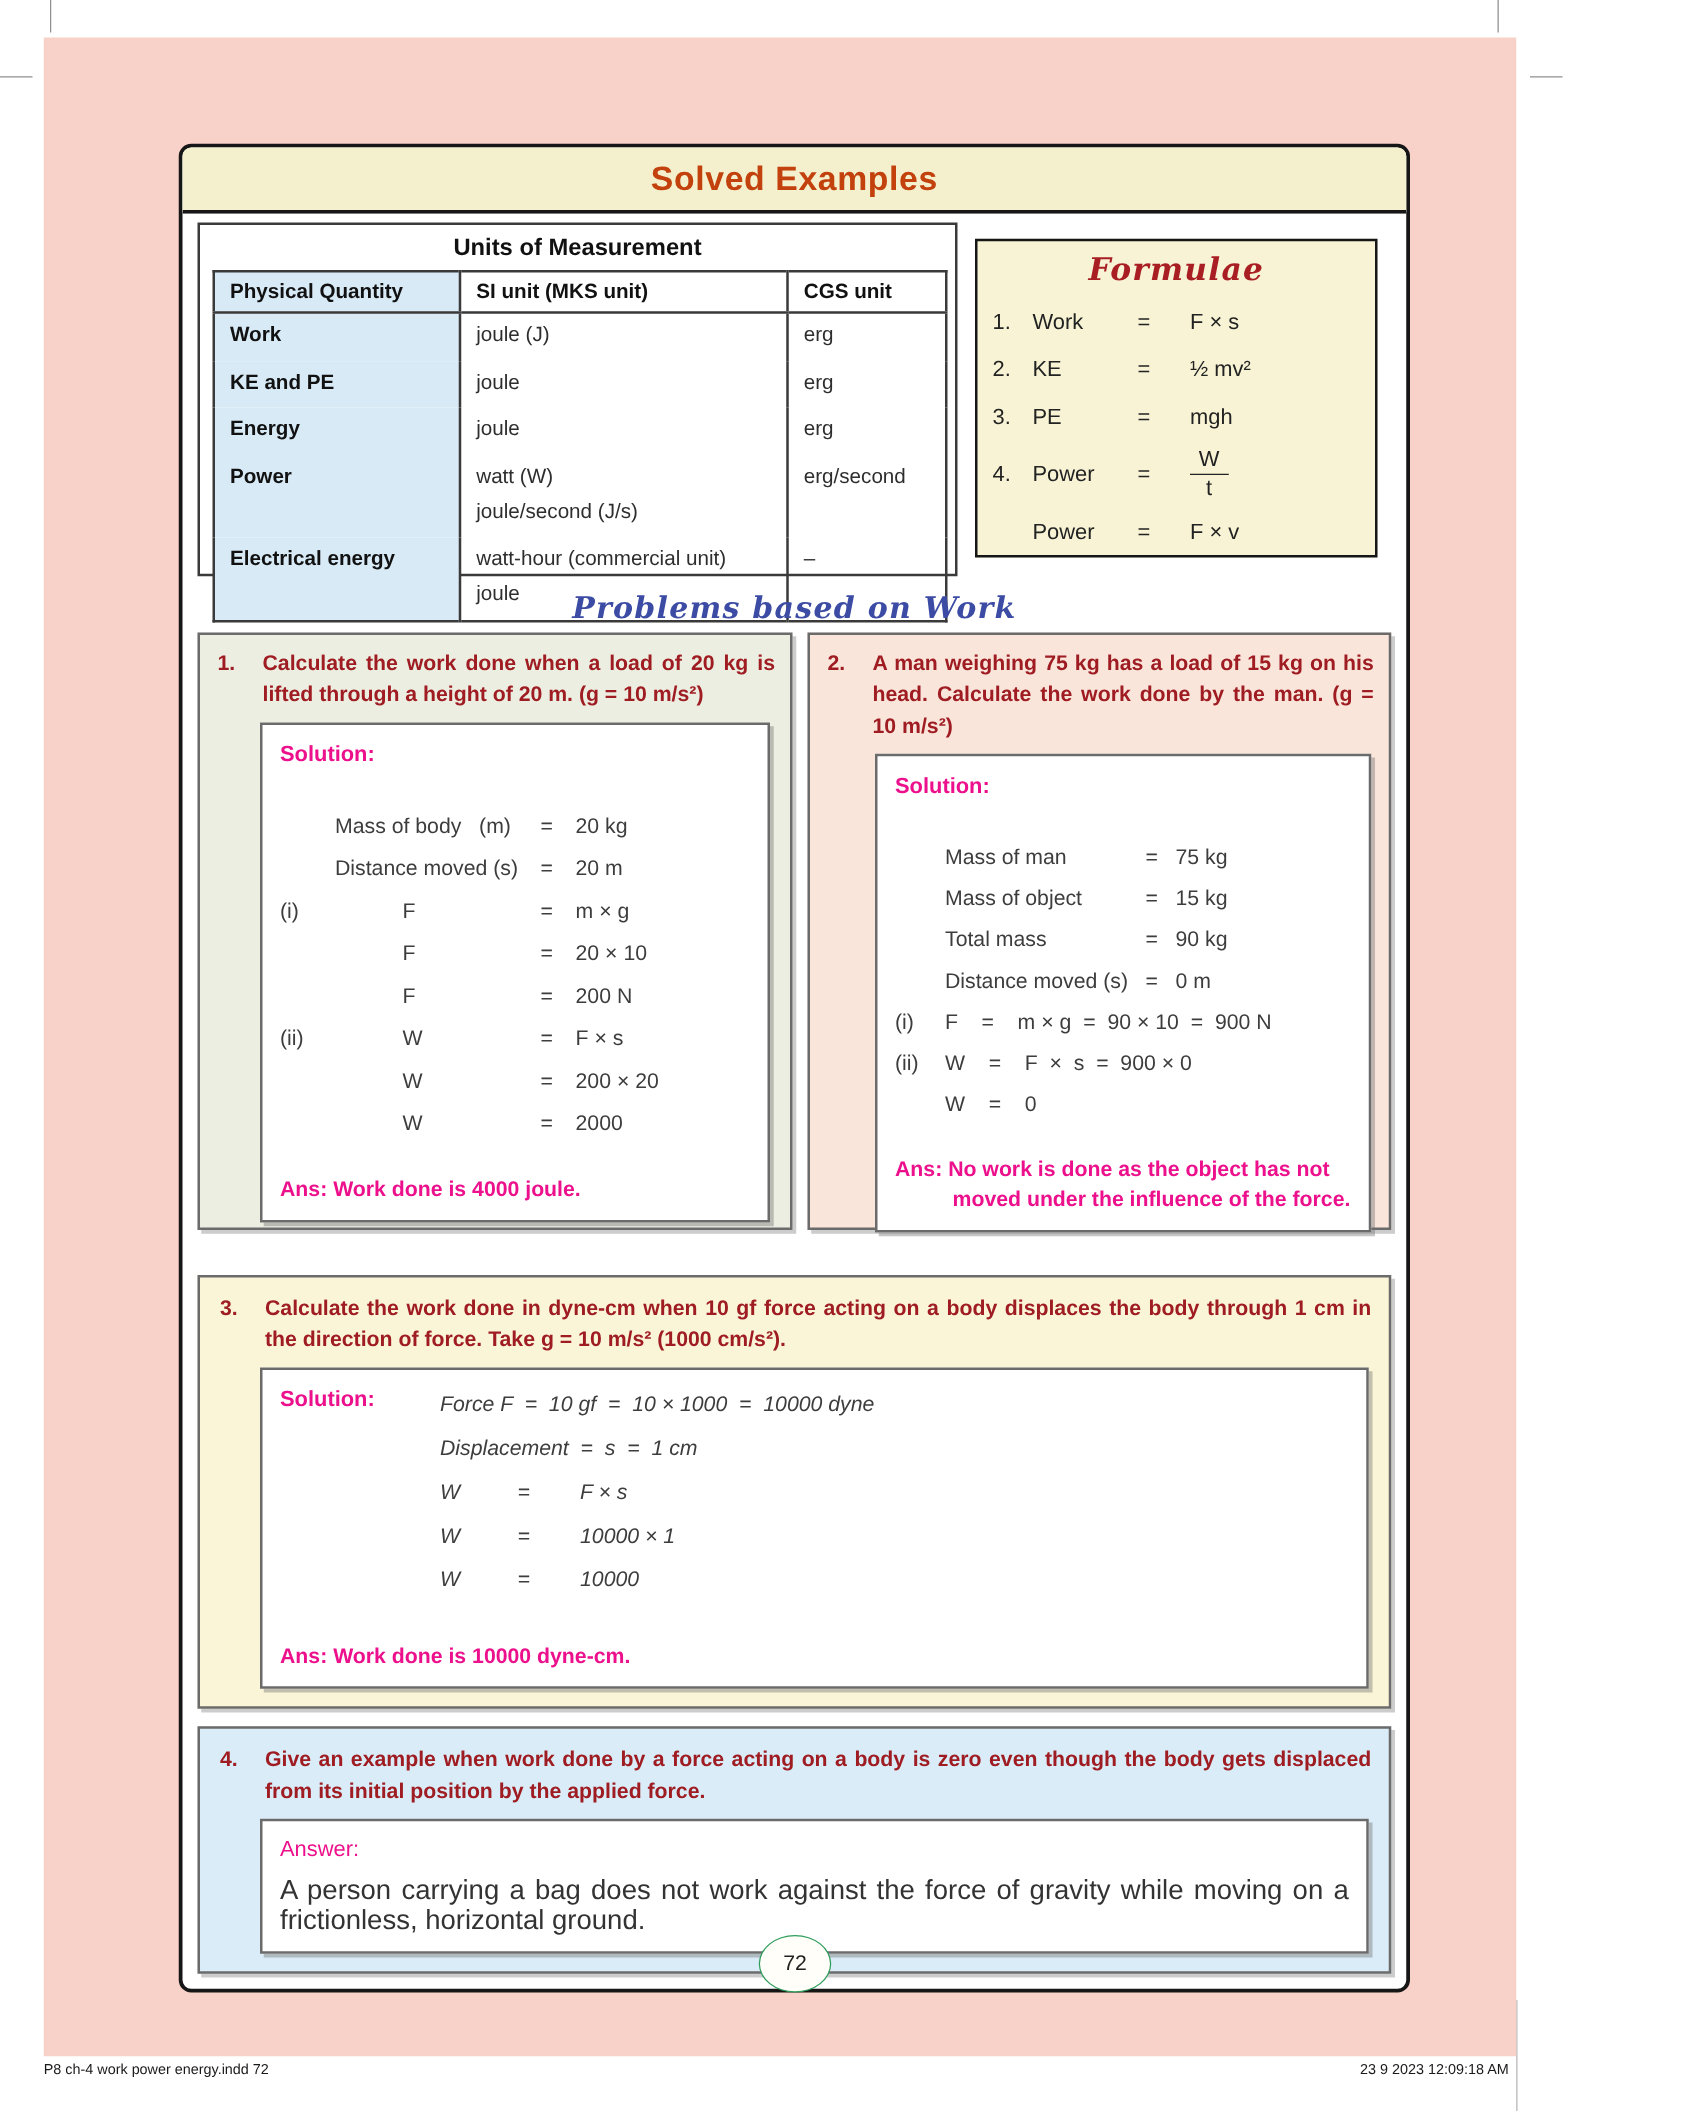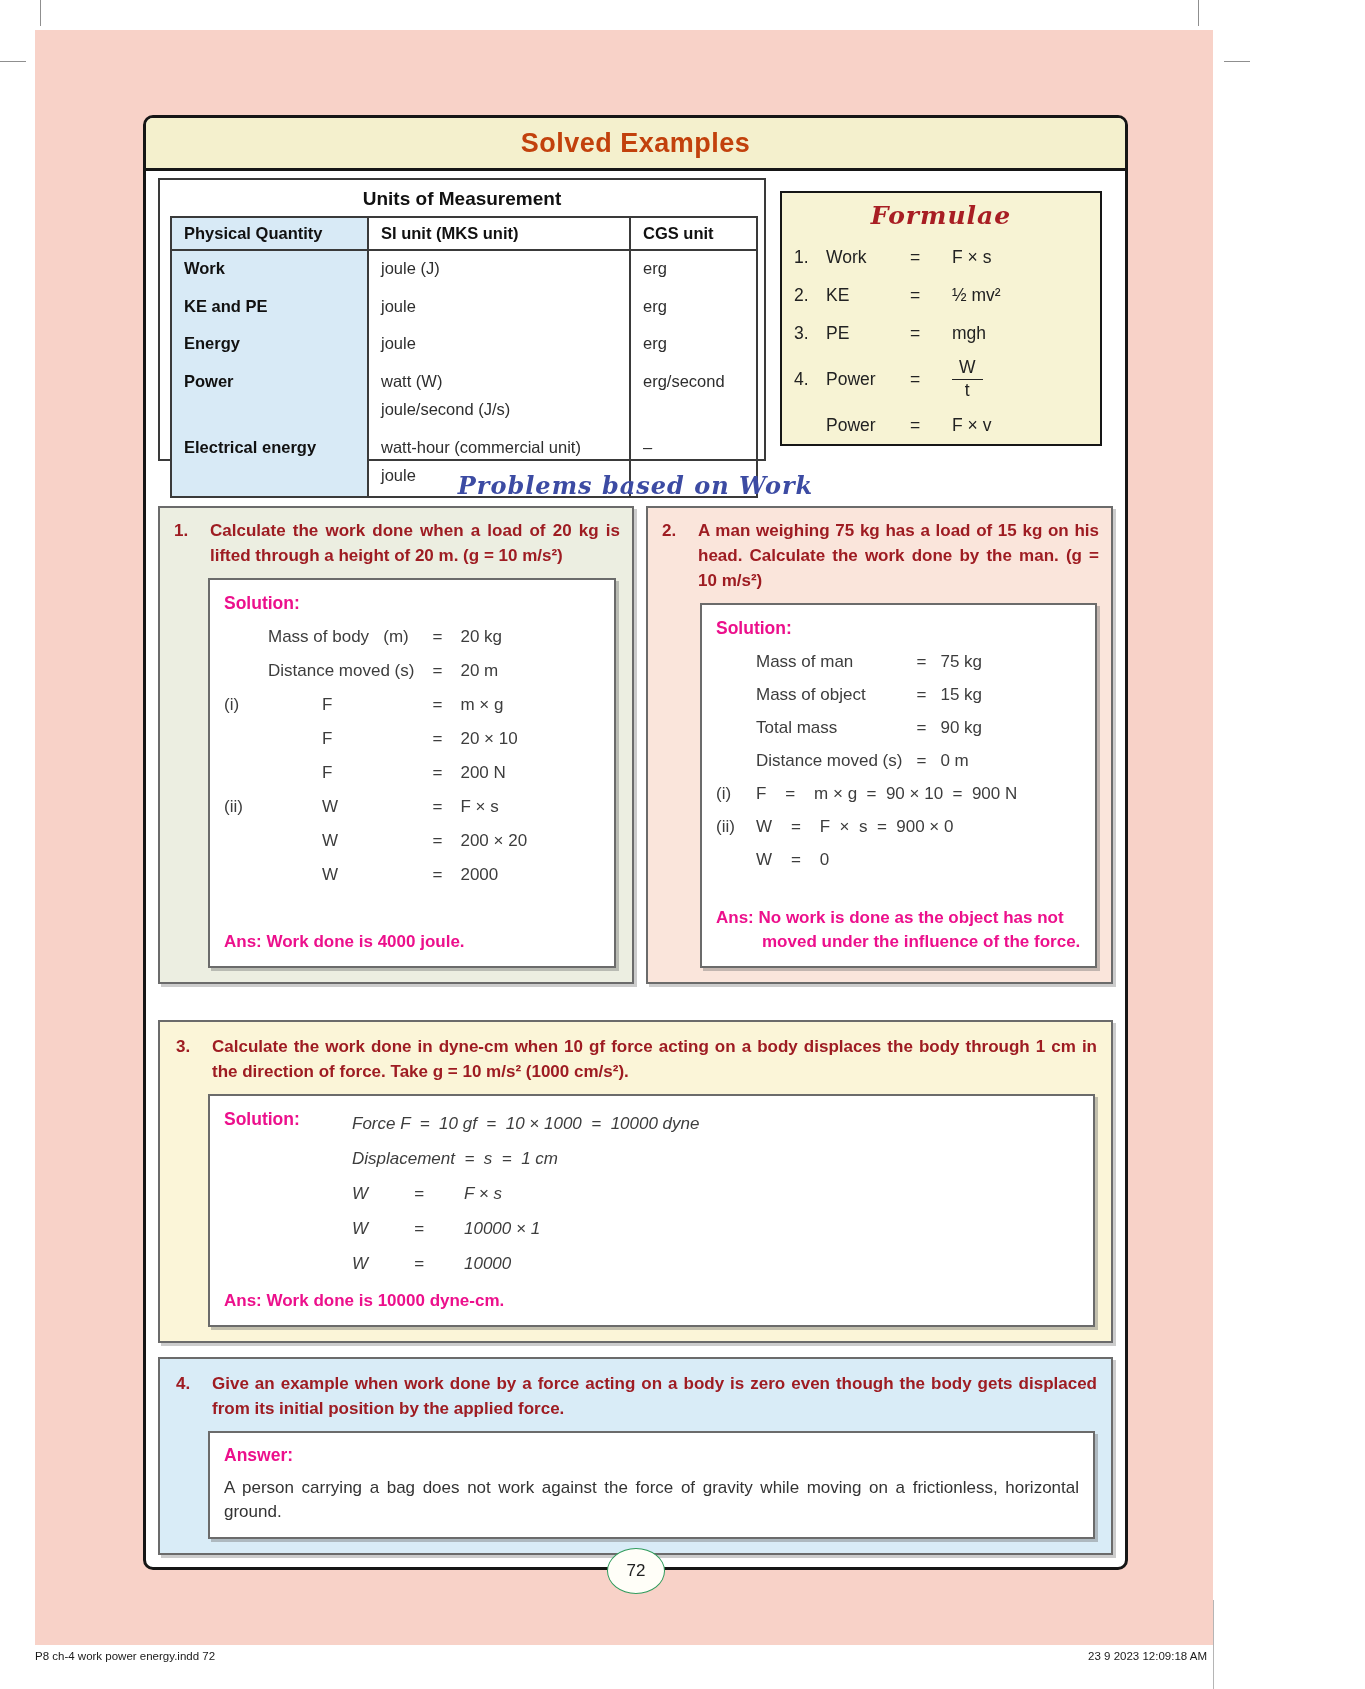--- a/index.html
+++ b/index.html
@@ -70,21 +70,21 @@
     box-sizing:border-box;
   }
   .row-two{display:flex;gap:12px;}
   .p1{width:476px;height:478px;background:#eceee1;padding:10px 12px 14px;display:flex;flex-direction:column;}
   .p2{flex:1;height:478px;background:#fae5db;padding:10px 12px 14px;display:flex;flex-direction:column;}
   .q{display:flex;color:#9e1c22;font-weight:bold;font-size:17px;line-height:25px;}
   .qnum{width:36px;flex:none;padding-left:2px;}
   .qtext{flex:1;text-align:justify;}
   .sol-box{
     background:#fff;border:2px solid #6b6b6b;box-shadow:3px 3px 0 rgba(110,110,110,.4);
-    padding:10px 14px 12px;display:flex;flex-direction:column;flex:1;
+    padding:10px 14px 12px;display:flex;flex-direction:column;flex:1;gap:24px;
   }
   .p1 .sol-box{margin:10px 4px 0 36px;}
   .p2 .sol-box{margin:10px 2px 0 40px;}
   .sol-label{color:#ec108c;font-weight:bold;font-size:17.5px;line-height:26px;}
   .eq-grid{display:grid;margin-top:4px;font-size:17px;color:#3d3d3d;}
   .eq-grid span{white-space:pre;}
   #p1-lines{grid-template-columns:44px max-content 46px 1fr;}
   #p1-lines span{line-height:34px;}
   #p2-lines{grid-template-columns:40px max-content 38px 1fr;}
   #p2-lines span{line-height:33px;}
@@ -101,22 +101,22 @@
   #p3-lines{flex:1;grid-template-columns:62px 50px 1fr;margin-top:0;}
   #p3-lines span{line-height:35px;font-style:italic;}
   #p3-lines .flow3{grid-column:1/4;}
   .p3 .ans{margin-top:8px;}
   
   .p4{margin-top:14px;background:#d9ecf7;padding:12px 14px 14px;min-height:186px;box-sizing:border-box;}
   .p4 .ans-box{
     background:#fff;border:2px solid #6b6b6b;box-shadow:3px 3px 0 rgba(110,110,110,.4);
     margin:10px 2px 0 34px;padding:10px 14px 14px;min-height:104px;box-sizing:border-box;
   }
-  .p4 .ans-label{color:#ec108c;font-weight:bold;font-size:17.5px;line-height:24px;margin-bottom:9px;}
-  .p4 .ans-body{color:#333;font-size:17px;line-height:23.5px;text-align:justify;}
+  .p4 .ans-label{color:#ec108c;font-weight:normal;font-size:17.5px;line-height:24px;margin-bottom:9px;}
+  .p4 .ans-body{color:#333;font-size:22px;line-height:23.5px;text-align:justify;}
   
   .page-circle{
     position:absolute;left:572px;top:1518px;width:58px;height:46px;
     border:1.7px solid #2f9c5c;border-radius:50%;background:#fffef8;
     display:flex;align-items:center;justify-content:center;
     font-size:17px;color:#222;box-sizing:border-box;
   }
   .footer-left{position:absolute;left:35px;top:1650px;font-size:11.5px;color:#1a1a1a;}
   .footer-right{position:absolute;right:158px;top:1650px;font-size:11.5px;color:#1a1a1a;}
 </style>

